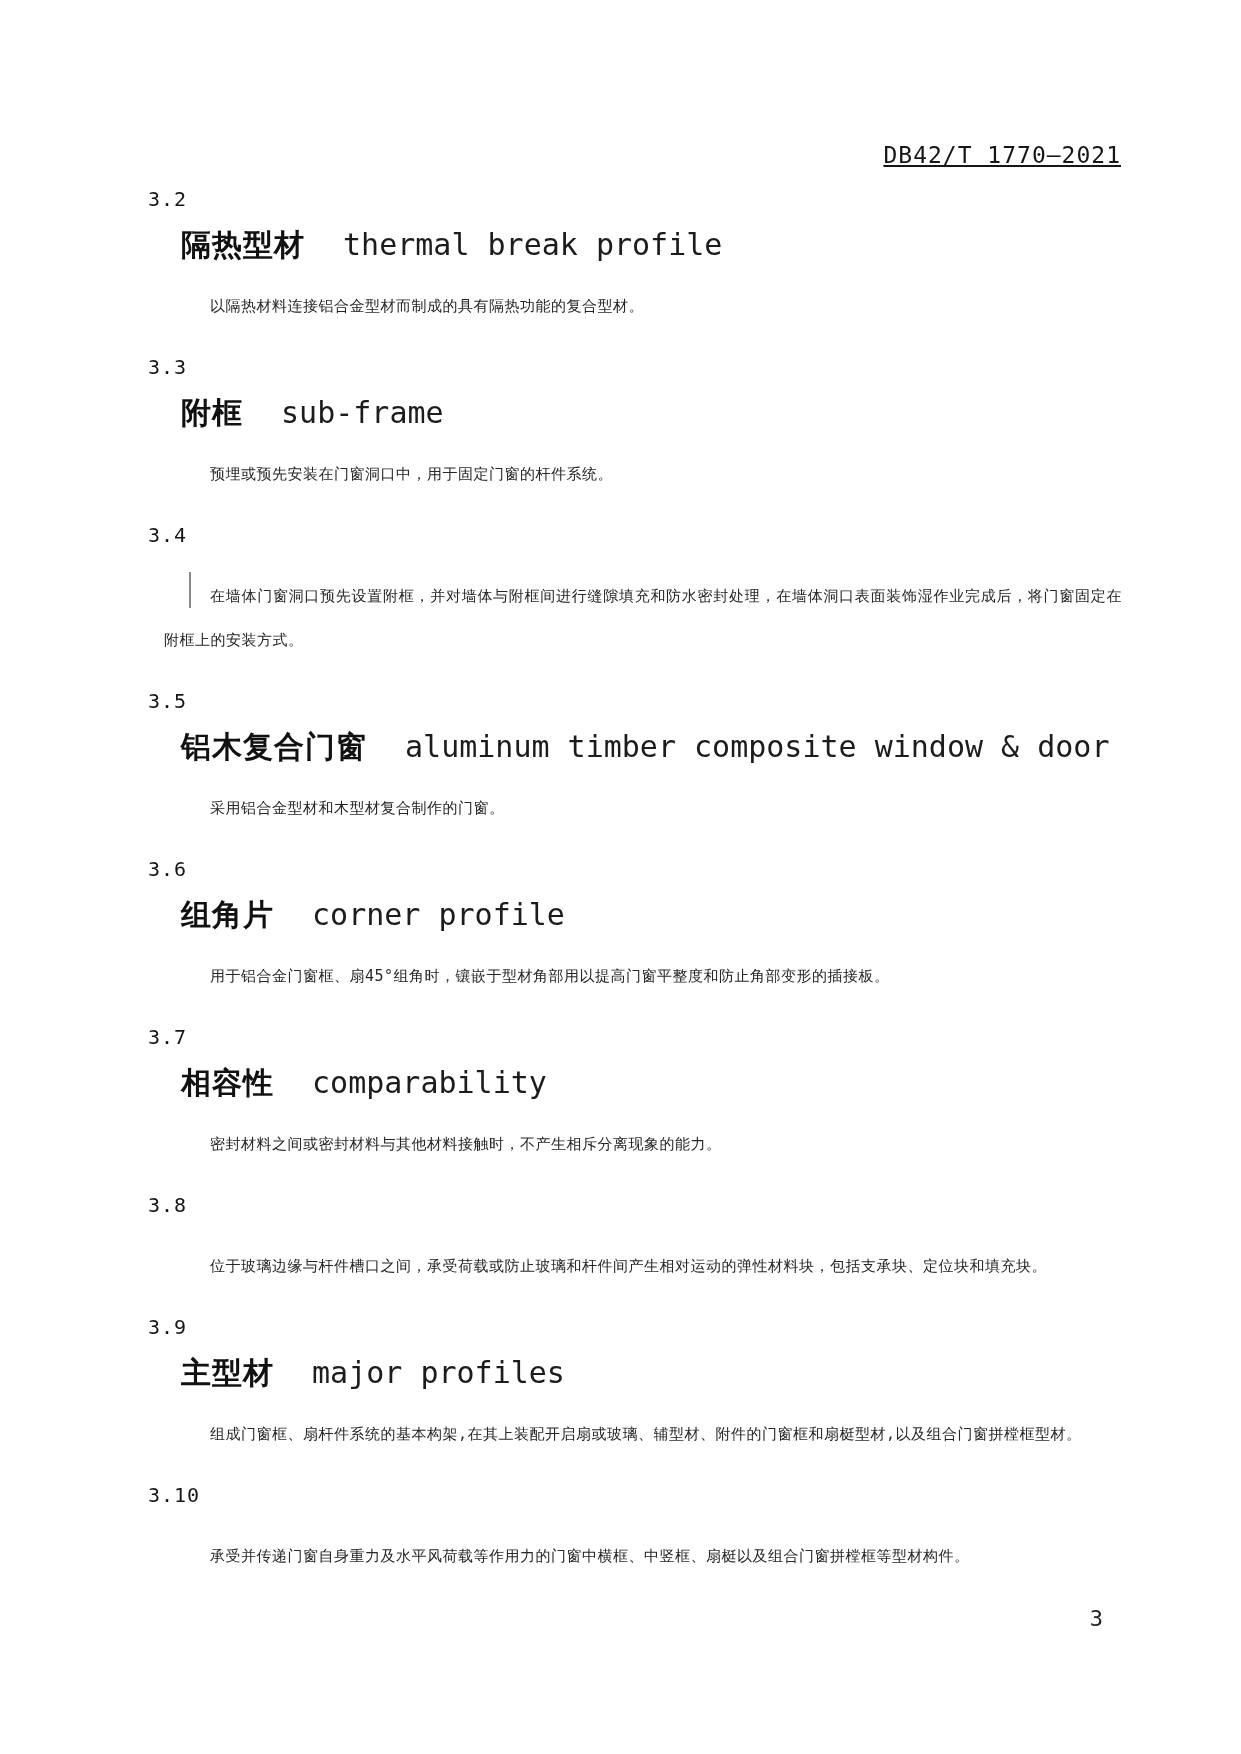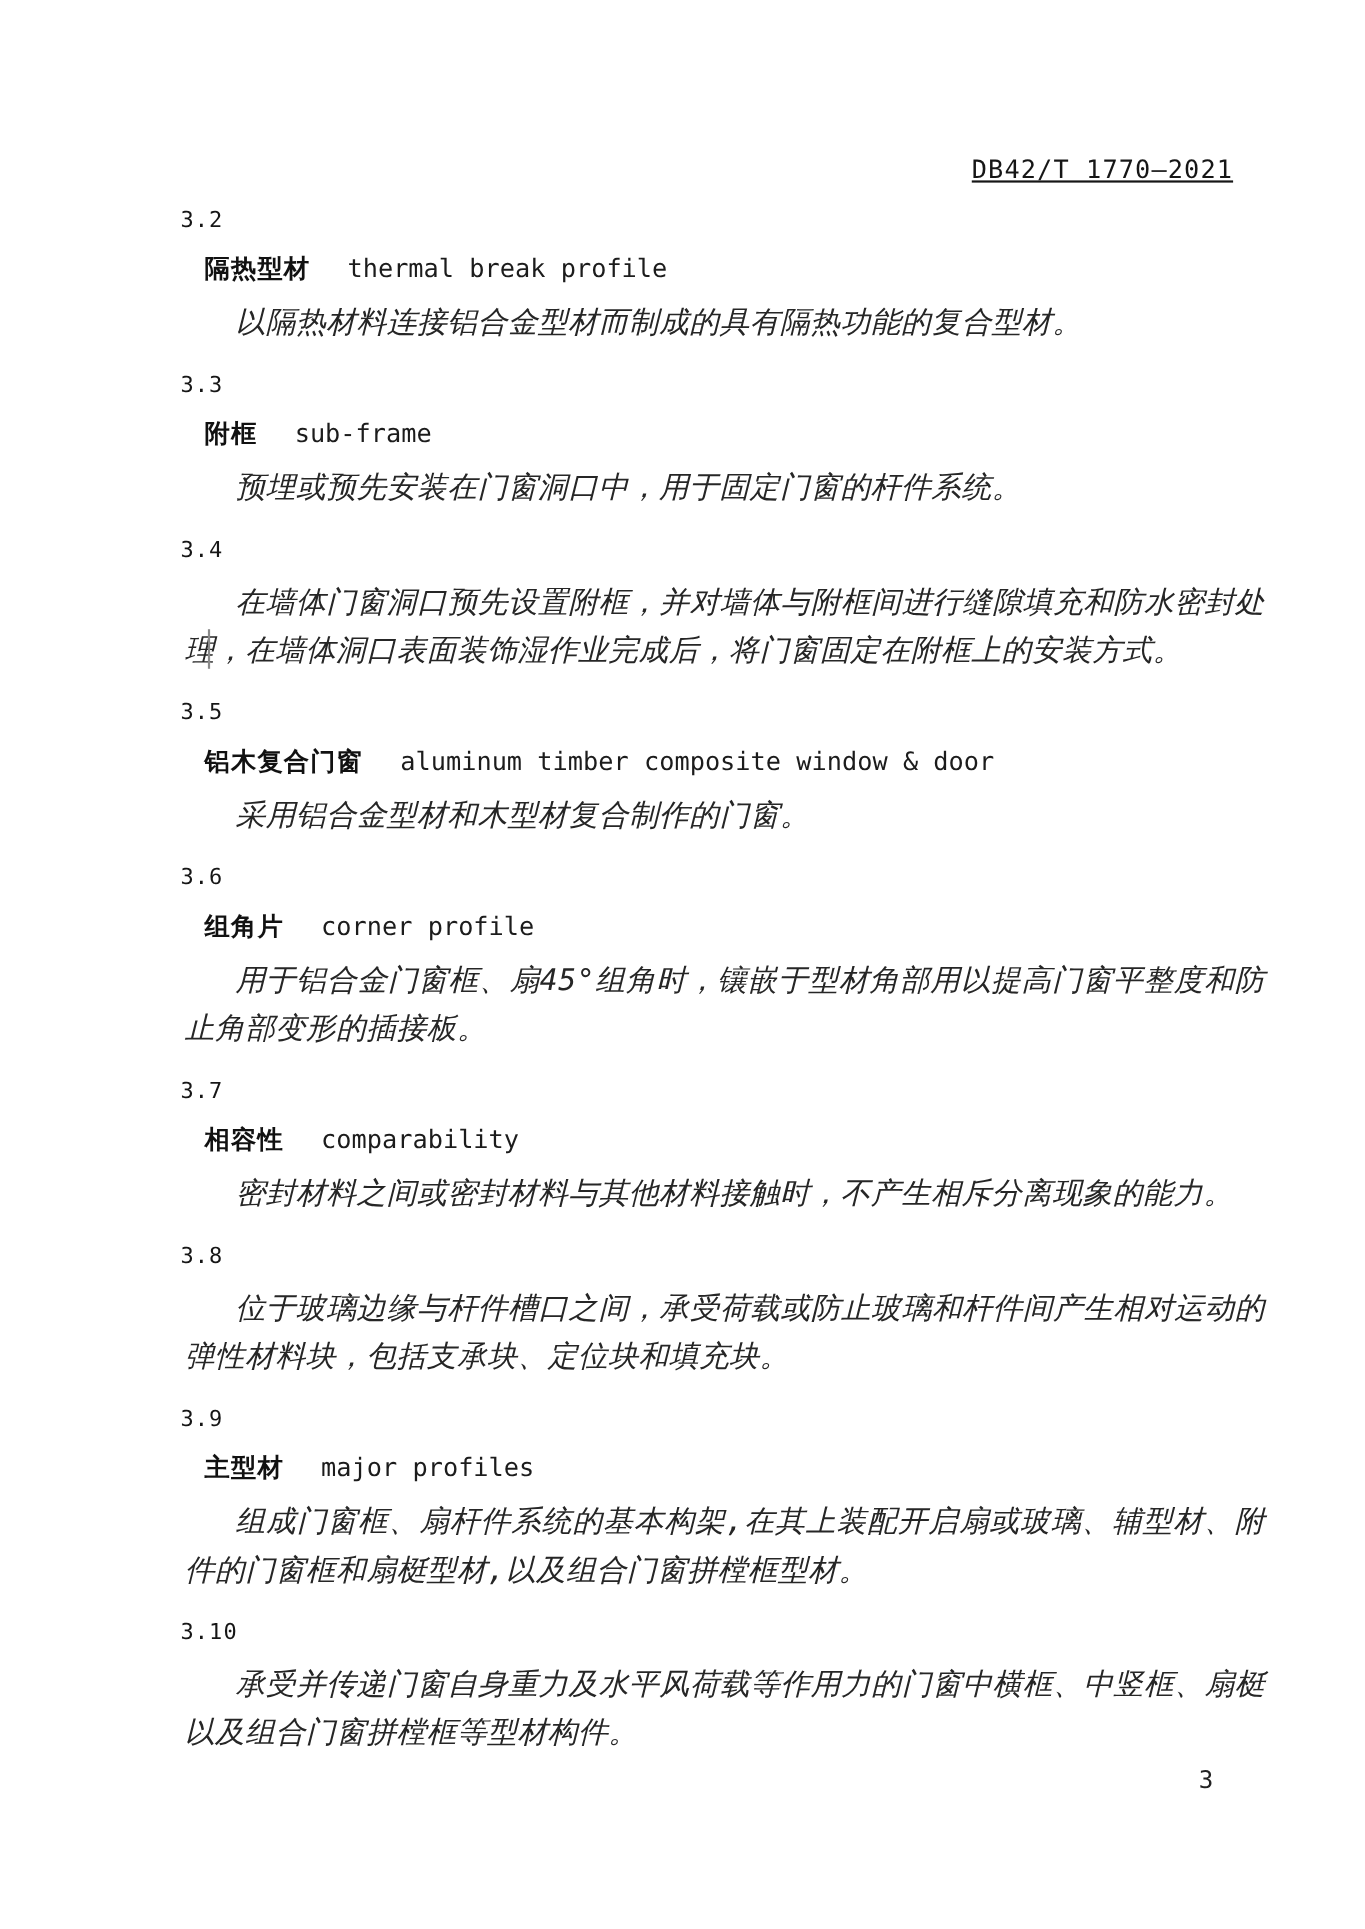--- a/index.html
+++ b/index.html
@@ -22,57 +22,56 @@
     top: 142px;
     right: 120px;
     font-size: 23px;
     letter-spacing: 1px;
     color: #161616;
     white-space: nowrap;
     text-decoration: underline;
   }
   .content {
     position: absolute;
-    left: 164px;
+    left: 148px;
     top: 176px;
     width: 990px;
   }
   .clause {
     margin-bottom: 10px;
   }
   .clause-number {
     font-size: 20px;
     line-height: 46px;
     color: #161616;
     letter-spacing: 1px;
   }
   .term-line {
-    margin-left: 22px;
-    font-size: 23px;
+    margin-left: 33px;
+    font-size: 30px;
     line-height: 46px;
     white-space: nowrap;
   }
   .term-zh {
     font-weight: bold;
     color: #111111;
     letter-spacing: 1px;
   }
   .term-en {
     margin-left: 20px;
     color: #1c1c1c;
   }
   .definition {
-    margin: 4px;
-    font-size: 27px;
+    margin: 16px;
+    font-size: 15px;
     line-height: 44px;
     text-indent: 46px;
     text-align: justify;
     color: #262626;
     letter-spacing: 0.5px;
-    font-style: italic;
   }
   .page-number {
     position: absolute;
     top: 1606px;
     right: 138px;
     font-size: 22px;
     color: #222222;
   }
   .stray-mark {
     position: absolute;

